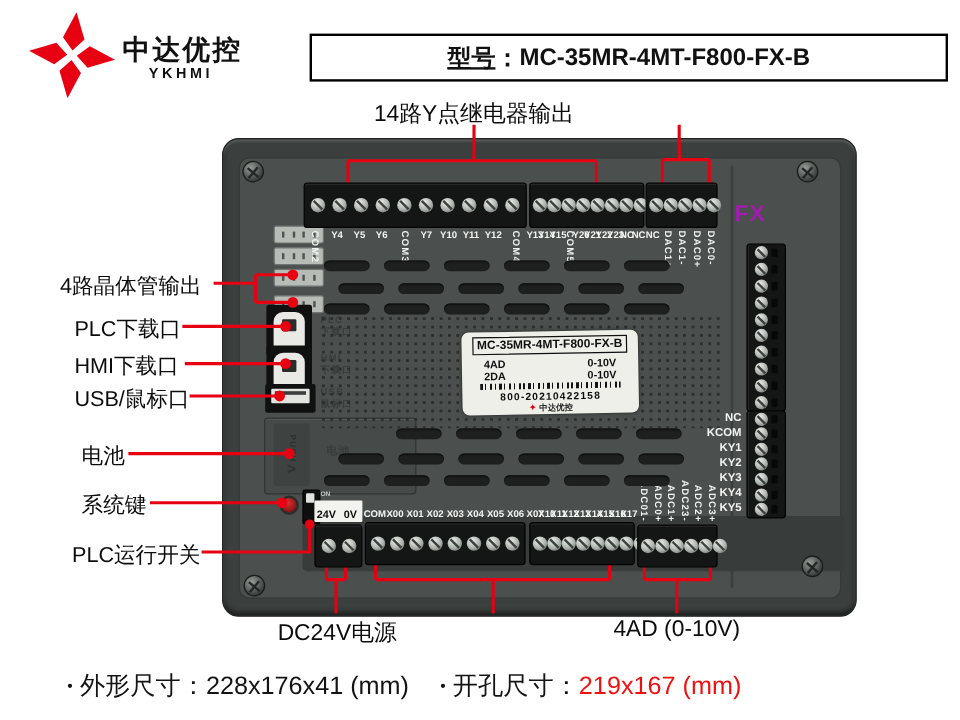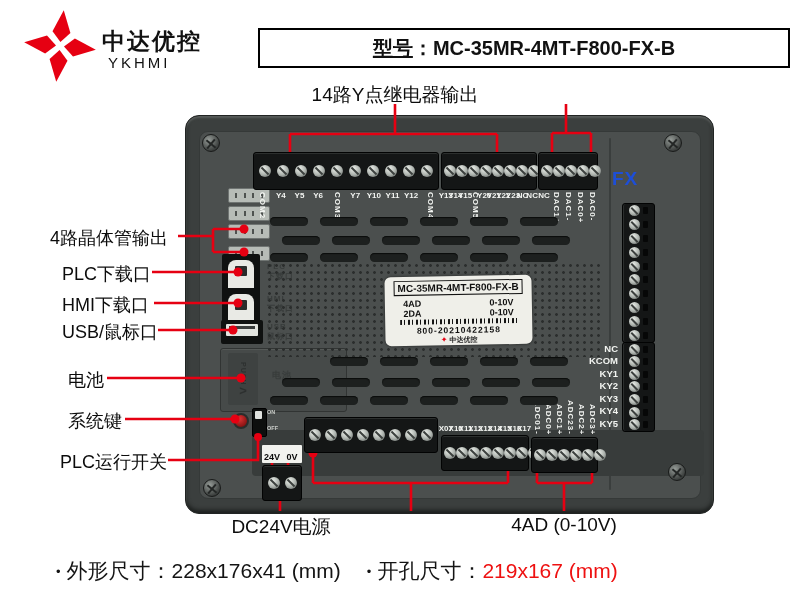--- a/index.html
+++ b/index.html
@@ -2,21 +2,21 @@
 <html><head>
 <meta charset="utf-8">
 <style>
   html,body{margin:0;padding:0;background:#fff;}
   .stage{position:relative;width:800px;height:600px;background:#ffffff;overflow:hidden;
          font-family:"Liberation Sans","DejaVu Sans",sans-serif;color:#111;}
   .abs{position:absolute;}
 
   
   .brand-cn{position:absolute;left:102px;top:26px;font-size:23px;font-weight:bold;letter-spacing:2px;}
-  .brand-en{position:absolute;left:108px;top:54px;font-size:15px;font-weight:normal;letter-spacing:3px;}
+  .brand-en{position:absolute;left:124px;top:54px;font-size:12px;font-weight:bold;letter-spacing:3px;}
   .titlebox{position:absolute;left:258px;top:28px;width:528px;height:36px;border:2px solid #000;
             display:flex;align-items:center;justify-content:center;font-size:20px;font-weight:bold;white-space:nowrap;}
   .titlebox .u{text-decoration:underline;}
 
   
   .case-outer{position:absolute;left:185px;top:115px;width:527px;height:397px;background:#3b3f3e;
               border-radius:14px;border:1px solid #212423;box-shadow:inset 0 2px 2px #585c5a, inset 0 -3px 4px #1c1f1e;}
   .panel{position:absolute;left:199px;top:131px;width:500px;height:366px;background:#4b4f4e;
          border-radius:9px;border:1px solid #353938;box-shadow:inset 0 1px 0 #60646​2, inset 0 0 18px #434746;}
   .groove{position:absolute;left:609px;top:138px;width:2px;height:352px;background:#3a3e3d;border-radius:1px;}
@@ -40,21 +40,21 @@
   .tlab{font-size:8px;font-weight:bold;color:#f2f4f1;white-space:nowrap;line-height:1;}
   .vlab{writing-mode:vertical-rl;text-orientation:mixed;letter-spacing:1px;}
   .bblock{position:absolute;display:flex;flex-direction:column;}
   .bblock .lrow{margin:0 0 2px 0;align-items:flex-end;}
   .bblock .lcell{align-items:flex-end;}
   .bblock .screwrow{height:34px;}
   .hl-lrow{background:#f2f3ef;border-radius:1px;padding:1px 0;}
   .hl-lrow .tlab{color:#0b0c0c;font-size:9px;}
 
   
-  .fxlabel{position:absolute;left:612px;top:168px;font-size:19px;font-weight:bold;color:#1d4ed8;letter-spacing:1px;}
+  .fxlabel{position:absolute;left:612px;top:168px;font-size:19px;font-weight:bold;color:#a21caf;letter-spacing:1px;}
   .fxlabcol{position:absolute;display:flex;flex-direction:column;justify-content:space-around;align-items:flex-end;}
   .fxlabcol .tlab{font-size:9.5px;}
   .fxblock{position:absolute;background:#141616;border:1px solid #020303;border-radius:3px;
            display:flex;flex-direction:column;justify-content:space-around;box-shadow:inset 1px 0 0 #2c2f2e;}
   .fxrow{display:flex;align-items:center;justify-content:center;gap:3px;}
   .fxrow .screw{width:11px;height:11px;}
   .pin{width:5px;height:7px;background:#060707;border-radius:1px;}
 
   
   .vent{position:absolute;height:9px;border-radius:4.5px;background:#1d201f;box-shadow:inset 0 1px 1px #0a0c0b;}
@@ -379,34 +379,60 @@
         </div>
         <div class="lcell">
           <span class="tlab vlab">DAC0+</span>
         </div>
         <div class="lcell">
           <span class="tlab vlab">DAC0-</span>
         </div>
       </div>
     </div>
     <div class="bblock" style="left: 262px; top: 417px; width: 40px;">
-      <div class="lrow hl-lrow" style="height: 16px; margin-top: 28px;">
+      <div class="lrow hl-lrow" style="height: 16px;">
         <div class="lcell">
           <span class="tlab">24V</span>
         </div>
         <div class="lcell">
           <span class="tlab">0V</span>
         </div>
       </div>
       <div class="screwrow">
         <div class="screw"></div>
         <div class="screw"></div>
       </div>
     </div>
     <div class="bblock" style="left: 304px; top: 417px; width: 134px;">
+      <div class="lrow" style="height: 16px;">
+        <div class="lcell">
+          <span class="tlab">COM</span>
+        </div>
+        <div class="lcell">
+          <span class="tlab">X00</span>
+        </div>
+        <div class="lcell">
+          <span class="tlab">X01</span>
+        </div>
+        <div class="lcell">
+          <span class="tlab">X02</span>
+        </div>
+        <div class="lcell">
+          <span class="tlab">X03</span>
+        </div>
+        <div class="lcell">
+          <span class="tlab">X04</span>
+        </div>
+        <div class="lcell">
+          <span class="tlab">X05</span>
+        </div>
+        <div class="lcell">
+          <span class="tlab">X06</span>
+        </div>
+      </div>
       <div class="screwrow">
         <div class="screw"></div>
         <div class="screw"></div>
         <div class="screw"></div>
         <div class="screw"></div>
         <div class="screw"></div>
         <div class="screw"></div>
         <div class="screw"></div>
         <div class="screw"></div>
       </div>

